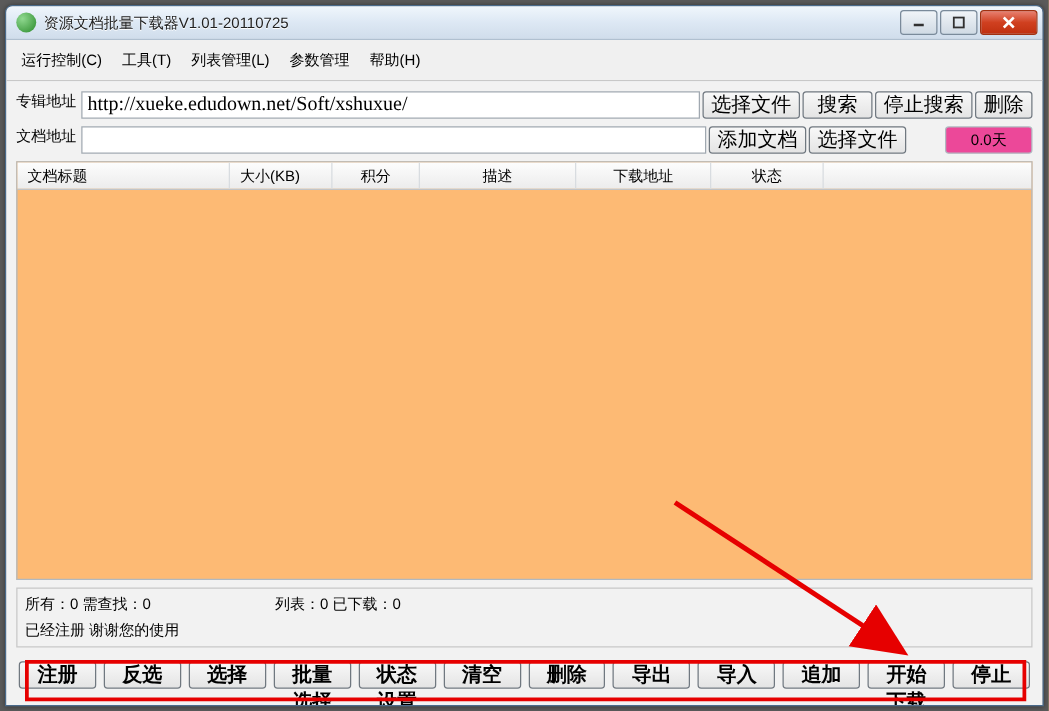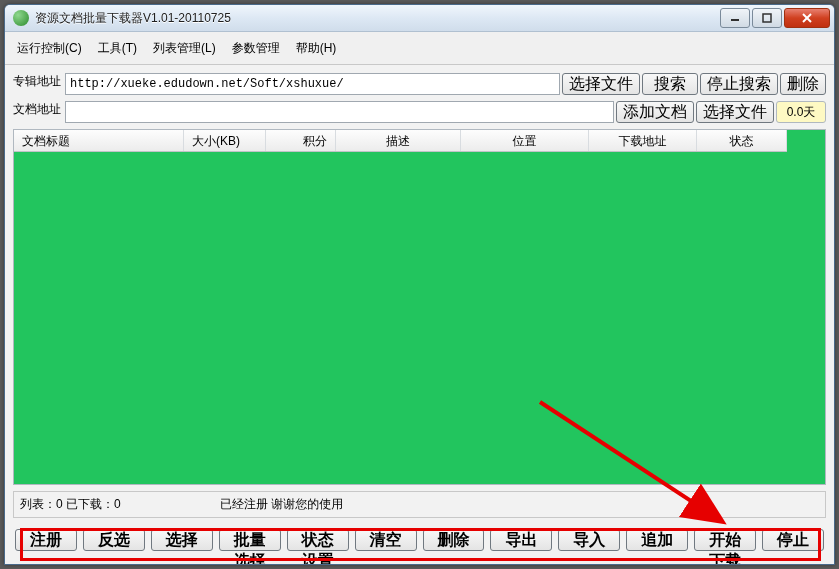--- a/index.html
+++ b/index.html
@@ -91,39 +91,39 @@
     .field-label {
       width: 50px;
       color: #000;
     }
     .text-input {
       flex: 1;
       height: 22px;
       border: 1px solid #a0a8b0;
       background: #fff;
       padding: 0 4px;
-      font-family: Liberation Mono, monospace;
-      font-size: 12px;
+      font-family: Liberation Serif, serif;
+      font-size: 16px;
     }
     .std-btn {
       height: 22px;
       min-width: 56px;
       padding: 0 6px;
       border: 1px solid #707880;
       background: linear-gradient(to bottom, #f8f8f8, #e4e4e4);
       border-radius: 3px;
       font-size: 16px;
       cursor: pointer;
     }
     .table-wrap {
       flex: 1;
       border: 1px solid #b0b8c0;
-      background: #22c55e;
-      display: flex;
-      flex-direction: row;
+      background: #fdba74;
+      display: flex;
+      flex-direction: column;
     }
     .thead {
       height: 22px;
       background: linear-gradient(to bottom, #fdfdfd, #ececec);
       border-bottom: 1px solid #c0c4c8;
       display: flex;
     }
     .th {
       border-right: 1px solid #d8dce0;
       padding: 3px 8px;
@@ -164,28 +164,29 @@
     }
     .arrow-svg {
       position: absolute;
       left: 530px;
       top: 392px;
       width: 210px;
       height: 140px;
       pointer-events: none;
     }
     .days-box {
-      width: 50px;
+      width: 70px;
       height: 22px;
       border: 1px solid #b0b8c0;
-      background: #fef9c3;
+      background: #ec4899;
       border-radius: 3px;
       display: flex;
       align-items: center;
       justify-content: center;
+      margin-left: 29px;
     }
   </style>
 </head>
 <body>
 
 <div class="window">
 
   <div class="titlebar">
     <div class="titlebar-icon"></div>
     <div class="titlebar-text">资源文档批量下载器V1.01-20110725</div>
@@ -233,30 +234,30 @@
       <input class="text-input" type="text" value="" style="">
       <button class="std-btn">添加文档</button>
       <button class="std-btn">选择文件</button>
       <div class="days-box">0.0天</div>
     </div>
 
     <div class="table-wrap">
       <div class="thead">
         <div class="th" style="width:170px">文档标题</div>
         <div class="th" style="width:82px;text-align:left">大小(KB)</div>
-        <div class="th" style="width:70px;text-align:right">积分</div>
+        <div class="th" style="width:70px;text-align:center">积分</div>
         <div class="th" style="width:125px;text-align:center">描述</div>
-        <div class="th" style="width:128px;text-align:center">位置</div>
         <div class="th" style="width:108px;text-align:center">下载地址</div>
         <div class="th" style="width:90px;text-align:center">状态</div>
       </div>
       <div class="tbody"></div>
     </div>
 
     <div class="status-panel">
+      <div>所有：0 需查找：0</div>
       <div>列表：0 已下载：0</div>
       <div>已经注册 谢谢您的使用</div>
     </div>
 
     <div class="bottom-bar">
       <button class="std-btn">注册</button>
       <button class="std-btn">反选</button>
       <button class="std-btn">选择</button>
       <button class="std-btn">批量选择</button>
       <button class="std-btn">状态设置</button>

